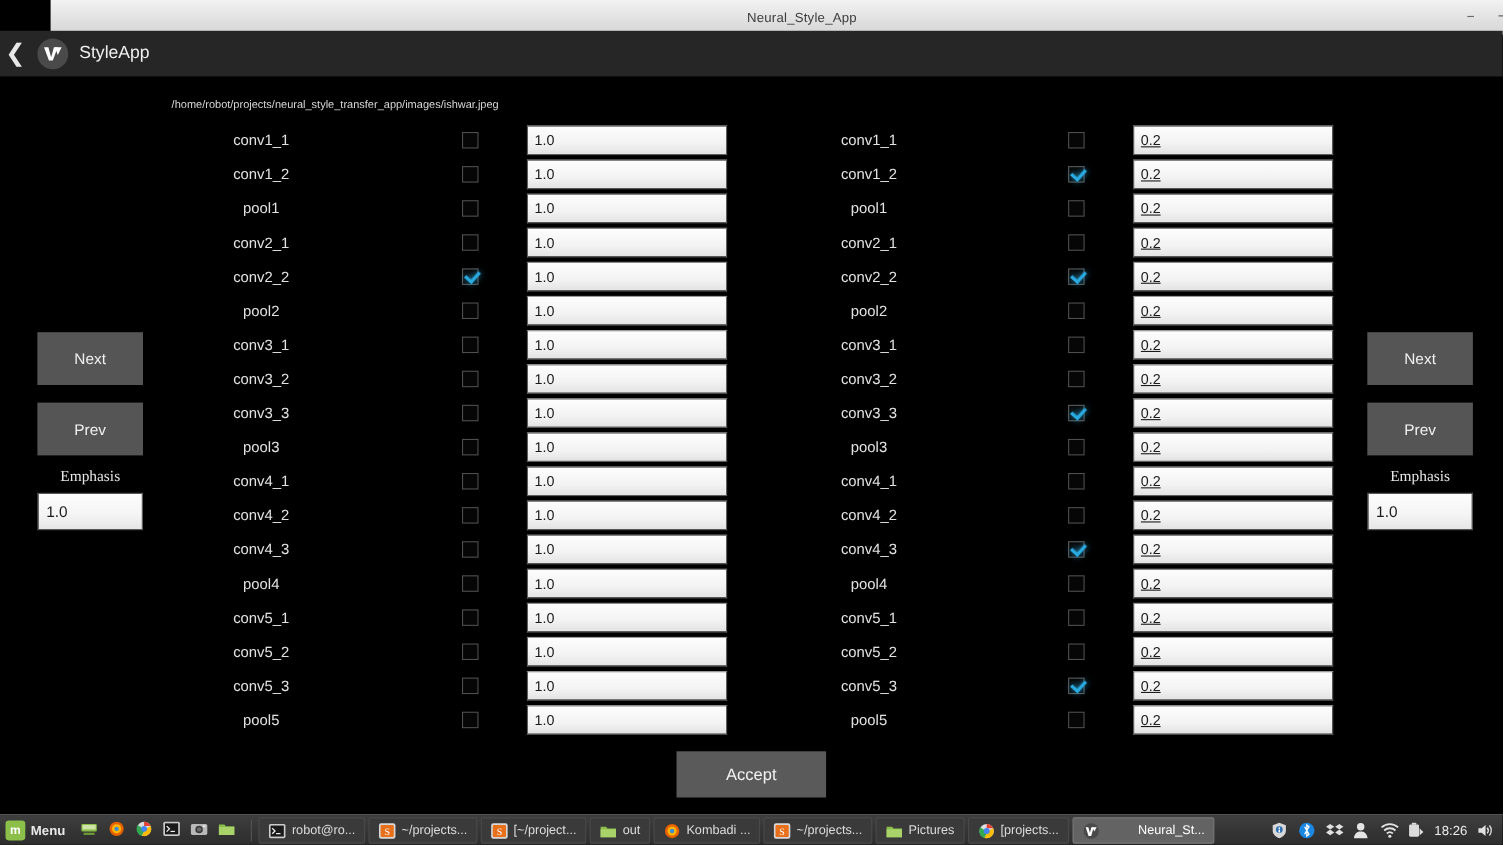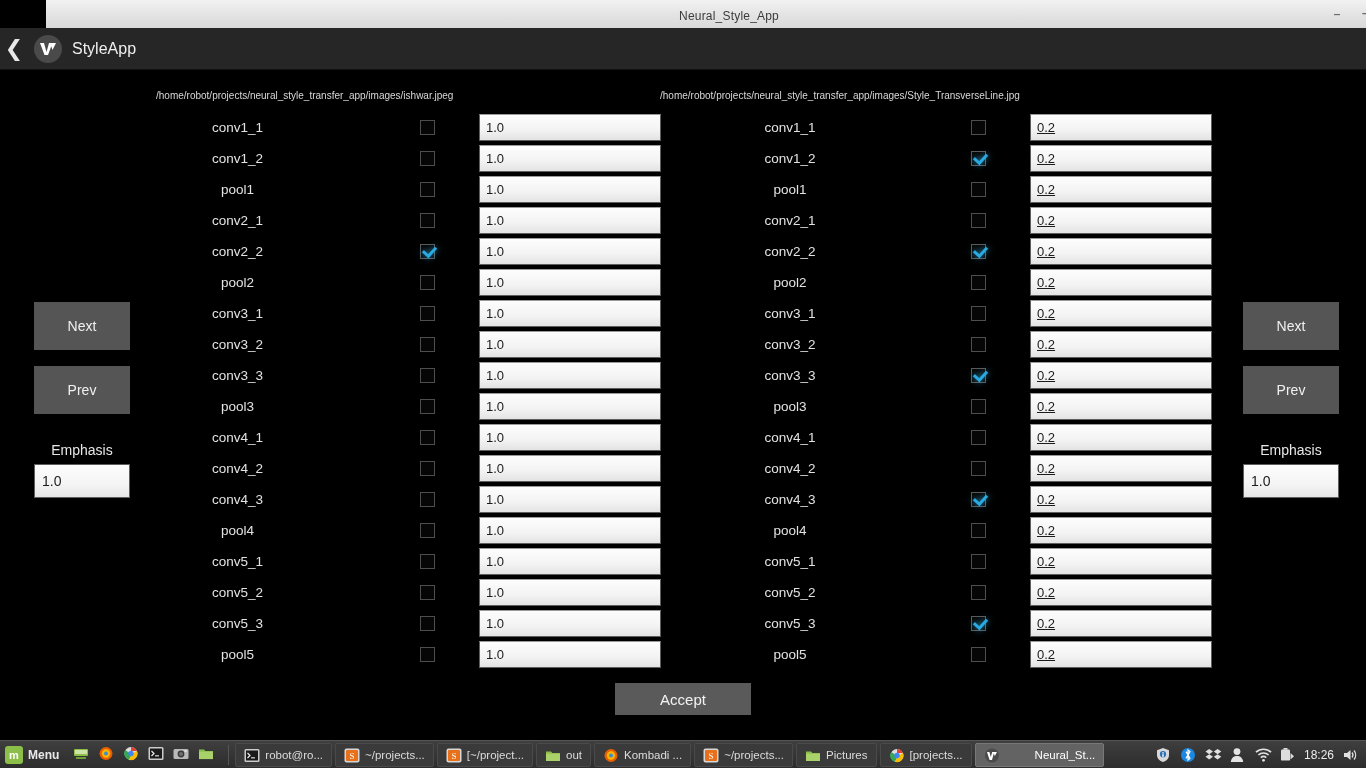--- a/index.html
+++ b/index.html
@@ -138,38 +138,38 @@
     border: none;
     color: #f0f0f0;
     font-size: 14px;
     font-family: "Liberation Sans", sans-serif;
     cursor: pointer;
     display: block;
   }
   .side-gap { height: 16px; }
   .side-label {
     color: #e6e6e6; font-size: 14px;
-    margin-top: 28px; margin-bottom: 6px;
+    margin-top: 12px; margin-bottom: 6px; font-family: Liberation Serif, serif;
   }
   .emph-input {
     width: 96px; height: 34px;
     background: linear-gradient(to bottom, #fdfdfd 0%, #f4f4f4 60%, #e6e6e6 100%);
     border: 1px solid #5e5e5e;
     color: #1b1b1b;
     font-size: 14px;
     font-family: "Liberation Sans", sans-serif;
     padding: 0 7px;
     outline: none;
   }
 
   
   .accept-btn {
     position: absolute;
     left: 615px; top: 613px;
-    width: 136px; height: 32px;
+    width: 136px; height: 42px;
     background: #5a5a5a;
     border: none;
     color: #f2f2f2;
     font-size: 15px;
     font-family: "Liberation Sans", sans-serif;
     cursor: pointer;
   }
 
   
   .taskbar {
@@ -234,21 +234,20 @@
       <path d="M1 2 L5 2 L7.5 11 L10 2 L13.5 2 L9 14 L5.5 14 Z" fill="#ffffff"></path>
       <path d="M11 2 L17 2 L13.5 9 Z" fill="#ffffff"></path>
     </svg>
   </span>
   <span class="app-title">StyleApp</span>
 </div>
 
 <div class="content">
 
   <div class="path-label" id="path-left">/home/robot/projects/neural_style_transfer_app/images/ishwar.jpeg</div>
-  <div class="path-label" id="path-right">/home/robot/projects/neural_style_transfer_app/images/Style_TransverseLine.jpg</div>
 
   <div class="panel" id="panel-left">
       <div class="row">
         <div class="row-label">conv1_1</div>
         <div class="cb-cell">
           <div class="checkbox"></div>
         </div>
         <input type="text" class="weight-input" value="1.0" style="">
       </div>
       <div class="row">

